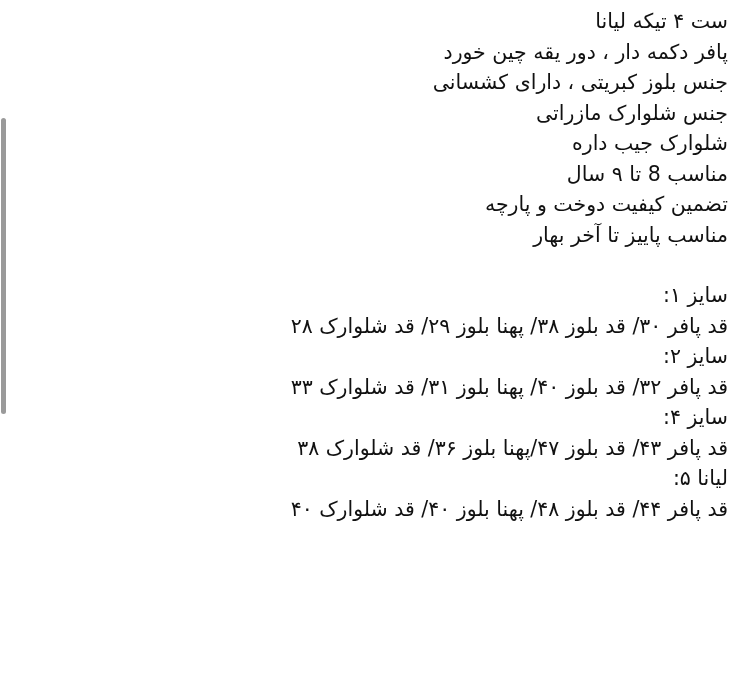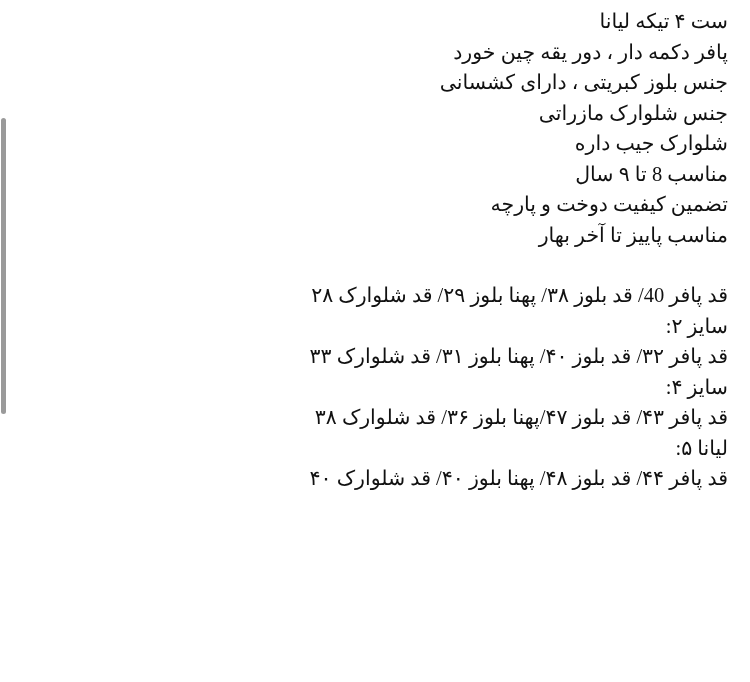--- a/index.html
+++ b/index.html
@@ -15,21 +15,20 @@
     overflow: hidden;
   }
   .page {
     position: relative;
     width: 750px;
     height: 556px;
     box-sizing: border-box;
     padding: 6px 22px 0 22px;
     direction: rtl;
     text-align: right;
-    font-family: Liberation Serif, serif;
   }
   .desc-block {
     margin: 0;
     padding: 0;
   }
   .line {
     font-size: 20.5px;
     line-height: 30.5px;
     white-space: nowrap;
     letter-spacing: 0px;
@@ -78,21 +77,22 @@
     <div class="line">جنس شلوارک مازراتی</div>
     <div class="line">شلوارک جیب داره</div>
     <div class="line">مناسب 8 تا ۹ سال</div>
     <div class="line">تضمین کیفیت دوخت و پارچه</div>
     <div class="line">مناسب پاییز تا آخر بهار</div>
   </div>
 
   <div class="spacer"></div>
 
   <div class="size-block">
-    <div class="size-detail">قد پافر 40/ قد بلوز ۳۸/ پهنا بلوز ۲۹/ قد شلوارک ۲۸</div>
+    <div class="size-label">سایز ۱:</div>
+    <div class="size-detail">قد پافر ۳۰/ قد بلوز ۳۸/ پهنا بلوز ۲۹/ قد شلوارک ۲۸</div>
 
     <div class="size-label">سایز ۲:</div>
     <div class="size-detail">قد پافر ۳۲/ قد بلوز ۴۰/ پهنا بلوز ۳۱/ قد شلوارک ۳۳</div>
 
 
     <div class="size-label">سایز ۴:</div>
     <div class="size-detail">قد پافر ۴۳/ قد بلوز ۴۷/پهنا بلوز ۳۶/ قد شلوارک ۳۸</div>
 
     <div class="size-label">لیانا ۵:</div>
     <div class="size-detail">قد پافر ۴۴/ قد بلوز ۴۸/ پهنا بلوز ۴۰/ قد شلوارک ۴۰</div>

